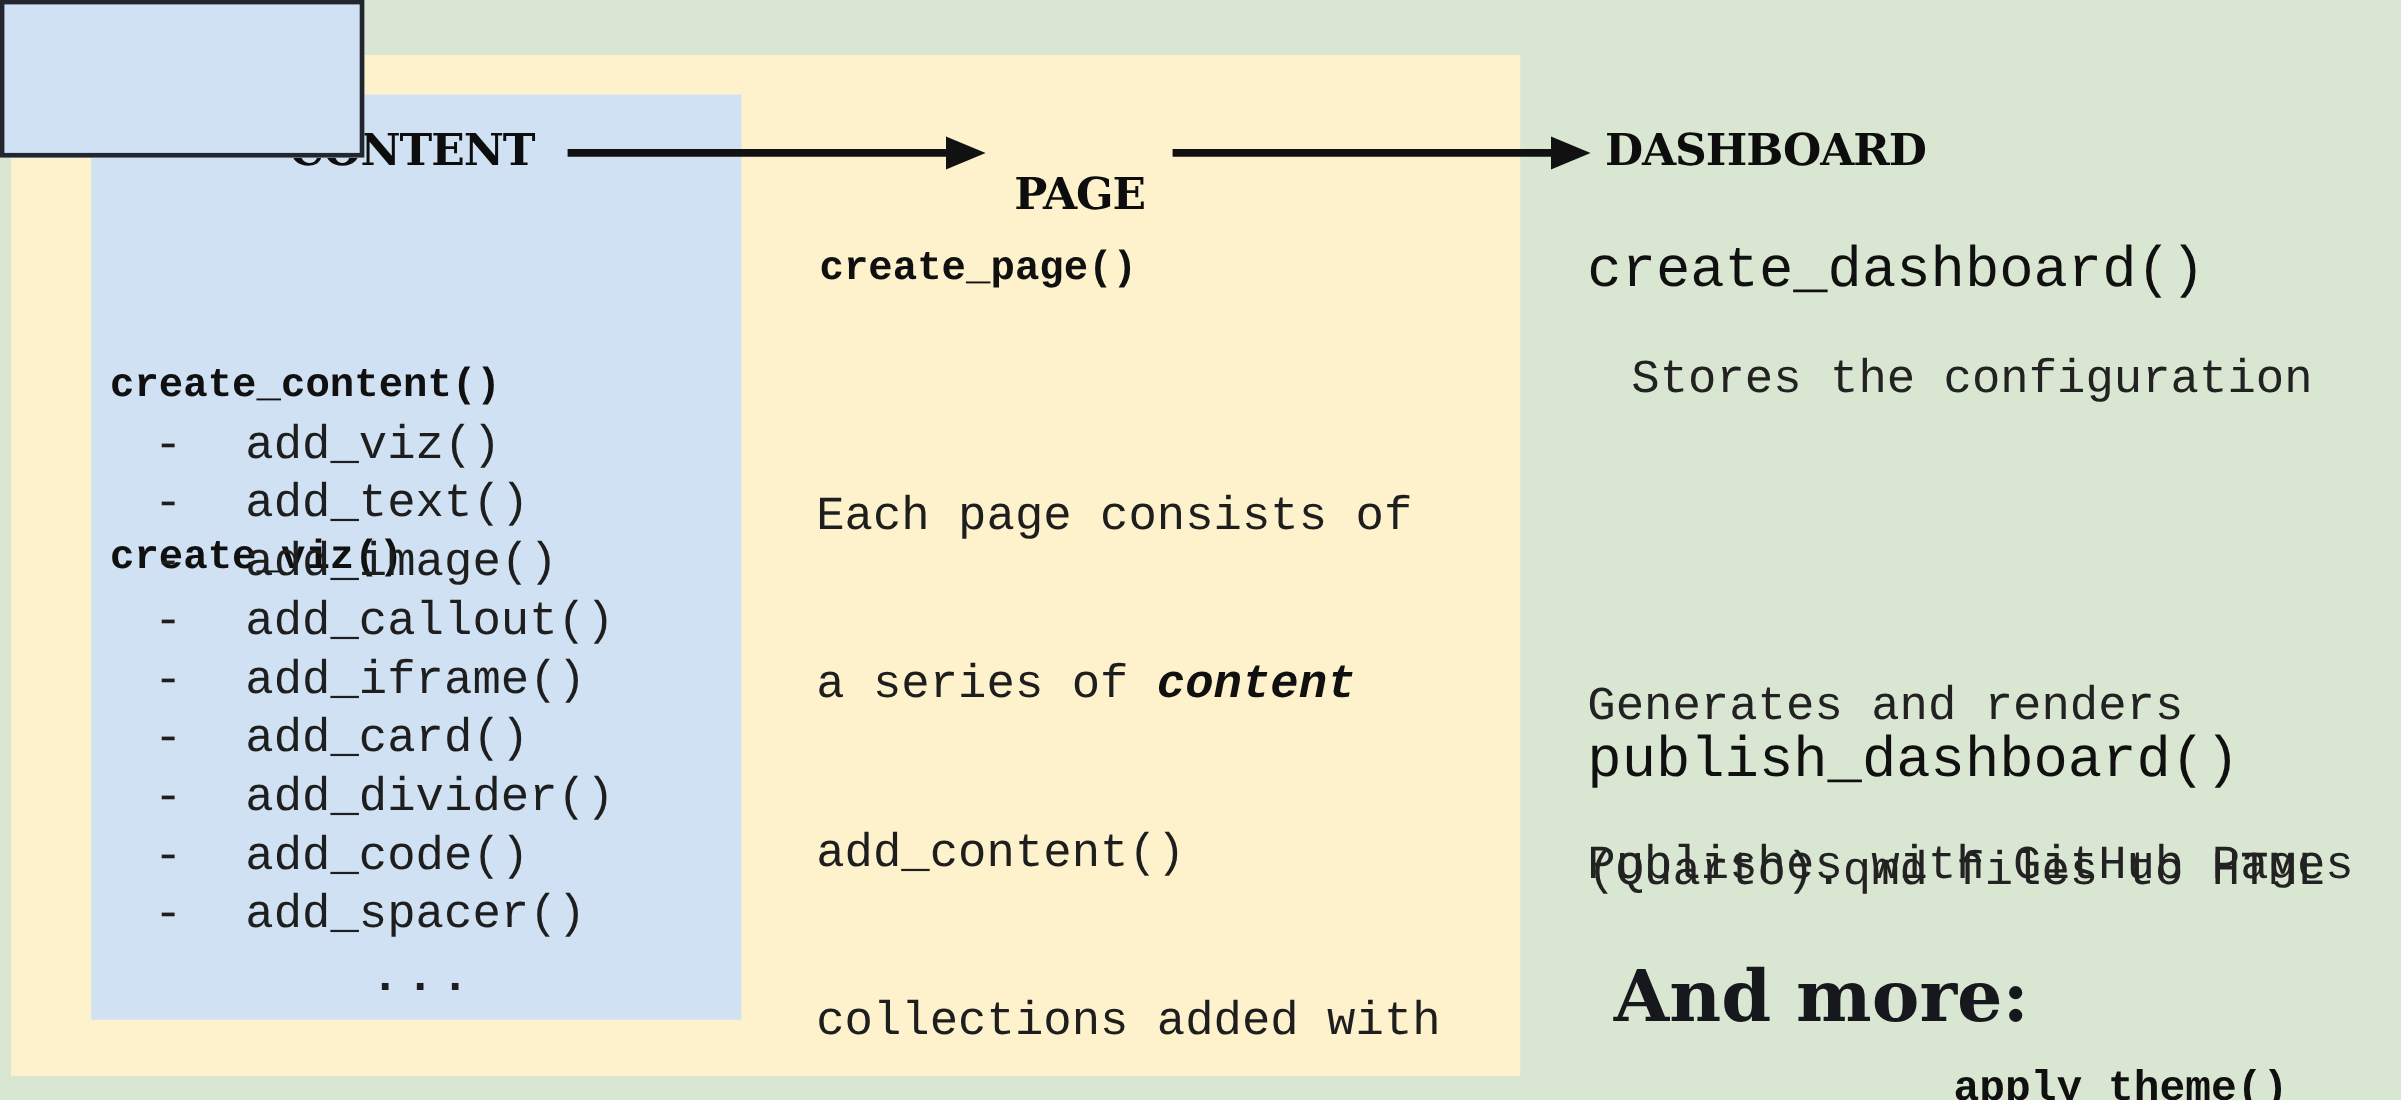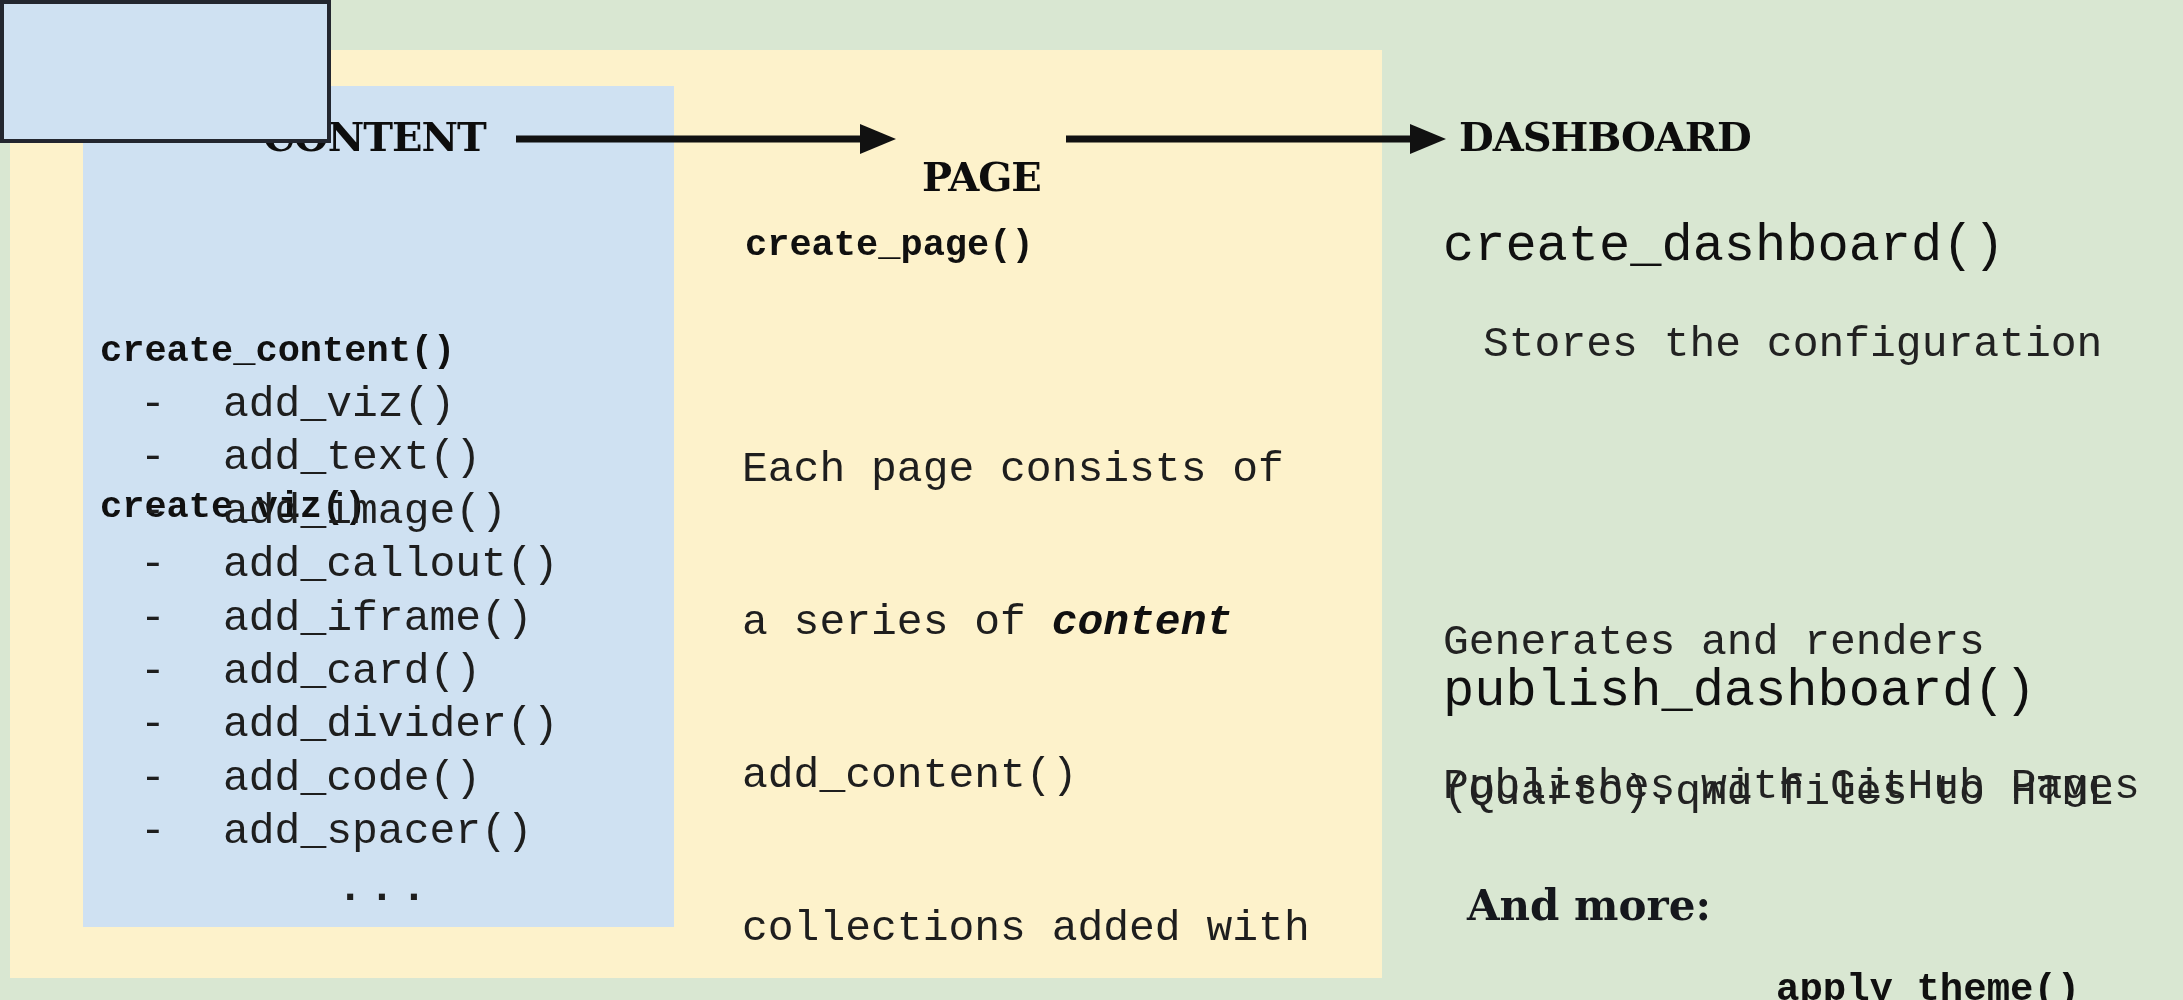--- a/index.html
+++ b/index.html
@@ -39,21 +39,21 @@
   #dash-fn-create{left:1443px;top:224px;}
   #dash-desc-create{left:1443px;top:322px;margin-left:40px;}
   #dash-fn-generate{left:1443px;top:423px;}
   #dash-desc-generate{left:1443px;top:518px;line-height:50px;}
   #dash-fn-publish{left:1443px;top:669px;}
   #dash-desc-publish{left:1443px;top:764px;text-align:right;}
   .desc{font-size:43px;line-height:46px;white-space:pre;color:#222;}
   .fnb{font-size:52px;line-height:46px;font-weight:400;white-space:pre;color:#101010;}
 
   #and-more{left:1467px;top:878px;font-family:"DejaVu Serif","Liberation Serif",serif;
-            font-weight:700;font-size:42px;line-height:56px;color:#16181d;}
+            font-weight:700;font-size:65px;line-height:56px;color:#16181d;}
   #more-code{left:1776px;top:860px;font-size:39px;line-height:52px;font-weight:700;white-space:pre;color:#101010;}
 
   svg.arrows{left:0;top:0;width:2183px;height:1000px;pointer-events:none;}
 </style>
 </head>
 <body>
 
 <div class="canvas">
 
   <div class="abs panel-yellow"></div>

